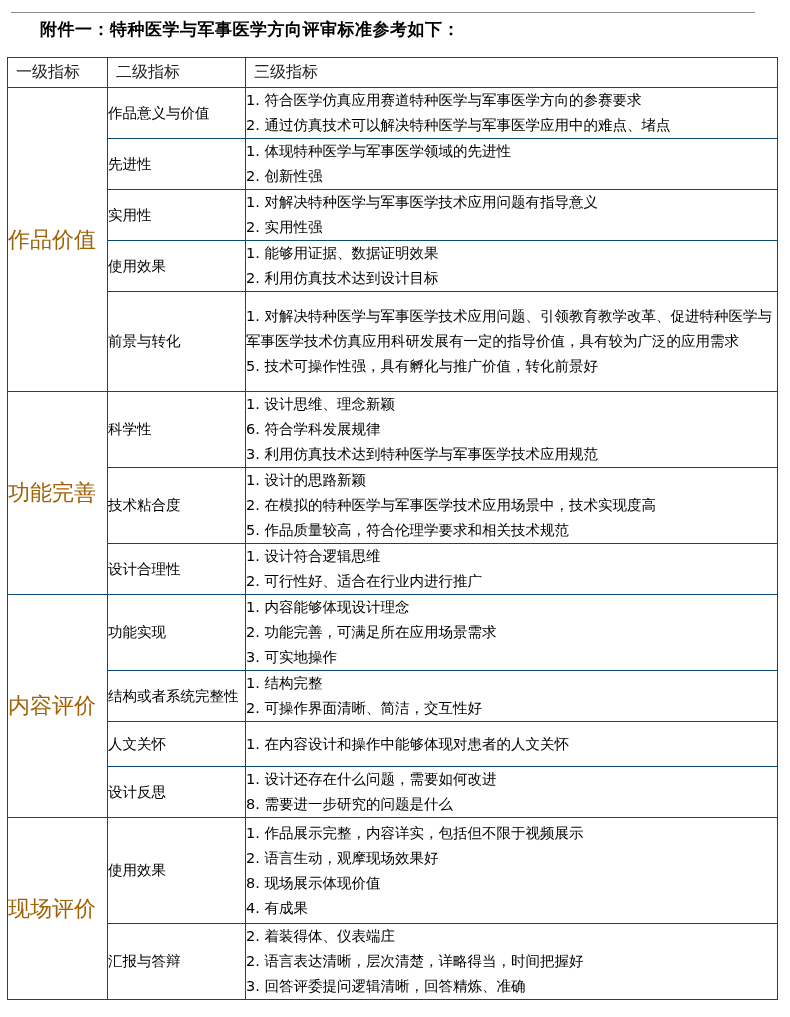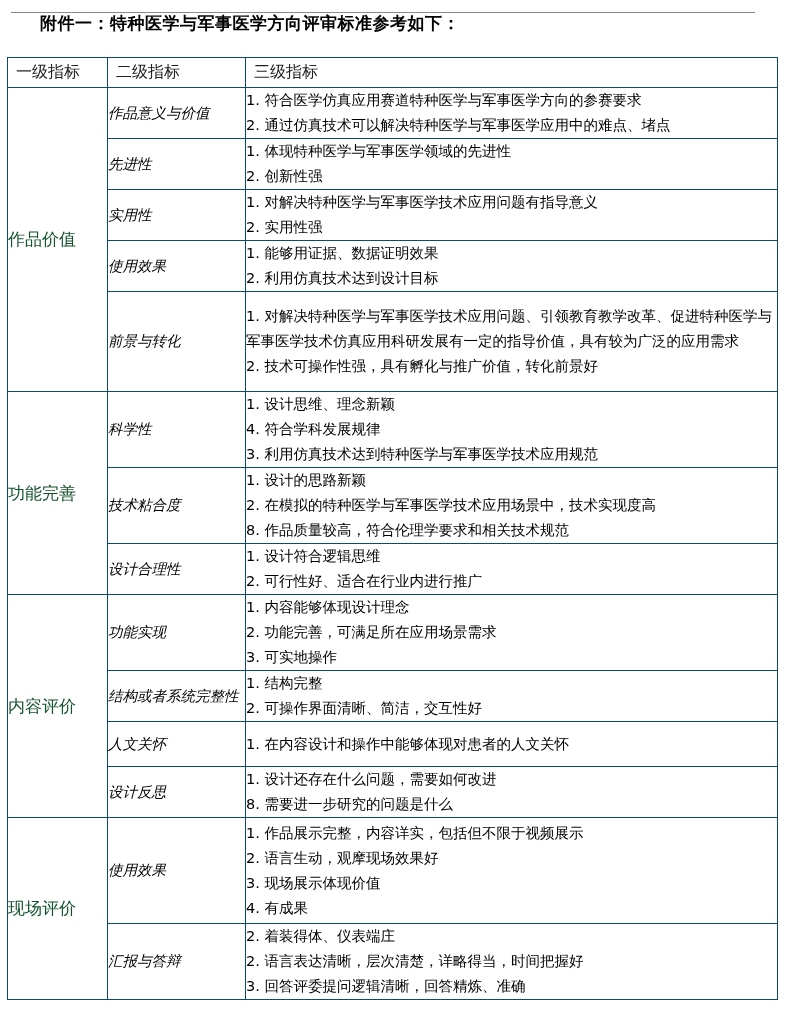--- a/index.html
+++ b/index.html
@@ -1,29 +1,29 @@
 <!DOCTYPE html>
 <html><head>
   <meta charset="utf-8">
   <style>
     html, body { margin: 0; padding: 0; background: #ffffff; }
     body { width: 790px; height: 1017px; position: relative; overflow: hidden;
            font-family: "DejaVu Sans", "Liberation Sans", sans-serif; color: #000; }
     .top-rule { position: absolute; left: 11px; top: 12px; width: 744px; height: 1px; background: #8a8a8a; }
-    .doc-title { position: absolute; left: 40px; top: 12px; font-family: "DejaVu Serif", "Liberation Serif", serif;
+    .doc-title { position: absolute; left: 40px; top: 18px; font-family: "DejaVu Serif", "Liberation Serif", serif;
                  font-weight: bold; font-size: 17px; letter-spacing: 0.5px; white-space: nowrap; }
     table.criteria { position: absolute; left: 7px; top: 57px; width: 770px; border-collapse: collapse;
                      table-layout: fixed; font-size: 14.5px; }
     table.criteria td, table.criteria th { border: 1px solid #0c4a6e; padding: 0; vertical-align: middle;
                      font-weight: normal; text-align: left; }
     col.c1 { width: 100px; } col.c2 { width: 138px; } col.c3 { width: 532px; }
     th { height: 29px; font-size: 16px; color: #222; }
     th .th-text { display: block; padding-left: 8px; }
-    td.l1 { font-size: 17px; color: #14532d; padding-left: 8px; }
-    td.l2 { padding-left: 8px; line-height: 25px; font-style: italic; }
+    td.l1 { font-size: 22px; color: #a16207; padding-left: 8px; }
+    td.l2 { padding-left: 8px; line-height: 25px; }
     td.l3 { padding-left: 8px; padding-right: 4px; }
     .item { display: block; line-height: 25px; }
   </style>
 </head>
 <body>
 
 <div class="top-rule"></div>
 <div class="doc-title">附件一：特种医学与军事医学方向评审标准参考如下：</div>
 
 <table class="criteria">
@@ -72,38 +72,38 @@
         <td class="l2">使用效果</td>
         <td class="l3">
           <span class="item">1. 能够用证据、数据证明效果</span>
           <span class="item">2. 利用仿真技术达到设计目标</span>
         </td>
       </tr>
       <tr style="height: 100px;">
         <td class="l2">前景与转化</td>
         <td class="l3">
           <span class="item">1. 对解决特种医学与军事医学技术应用问题、引领教育教学改革、促进特种医学与军事医学技术仿真应用科研发展有一定的指导价值，具有较为广泛的应用需求</span>
-          <span class="item">2. 技术可操作性强，具有孵化与推广价值，转化前景好</span>
+          <span class="item">5. 技术可操作性强，具有孵化与推广价值，转化前景好</span>
         </td>
       </tr>
       <tr style="height: 76px;">
         <td class="l1" rowspan="3">功能完善</td>
         <td class="l2">科学性</td>
         <td class="l3">
           <span class="item">1. 设计思维、理念新颖</span>
-          <span class="item">4. 符合学科发展规律</span>
+          <span class="item">6. 符合学科发展规律</span>
           <span class="item">3. 利用仿真技术达到特种医学与军事医学技术应用规范</span>
         </td>
       </tr>
       <tr style="height: 75px;">
         <td class="l2">技术粘合度</td>
         <td class="l3">
           <span class="item">1. 设计的思路新颖</span>
           <span class="item">2. 在模拟的特种医学与军事医学技术应用场景中，技术实现度高</span>
-          <span class="item">8. 作品质量较高，符合伦理学要求和相关技术规范</span>
+          <span class="item">5. 作品质量较高，符合伦理学要求和相关技术规范</span>
         </td>
       </tr>
       <tr style="height: 50px;">
         <td class="l2">设计合理性</td>
         <td class="l3">
           <span class="item">1. 设计符合逻辑思维</span>
           <span class="item">2. 可行性好、适合在行业内进行推广</span>
         </td>
       </tr>
       <tr style="height: 76px;">
@@ -134,21 +134,21 @@
           <span class="item">1. 设计还存在什么问题，需要如何改进</span>
           <span class="item">8. 需要进一步研究的问题是什么</span>
         </td>
       </tr>
       <tr style="height: 106px;">
         <td class="l1" rowspan="2">现场评价</td>
         <td class="l2">使用效果</td>
         <td class="l3">
           <span class="item">1. 作品展示完整，内容详实，包括但不限于视频展示</span>
           <span class="item">2. 语言生动，观摩现场效果好</span>
-          <span class="item">3. 现场展示体现价值</span>
+          <span class="item">8. 现场展示体现价值</span>
           <span class="item">4. 有成果</span>
         </td>
       </tr>
       <tr style="height: 76px;">
         <td class="l2">汇报与答辩</td>
         <td class="l3">
           <span class="item">2. 着装得体、仪表端庄</span>
           <span class="item">2. 语言表达清晰，层次清楚，详略得当，时间把握好</span>
           <span class="item">3. 回答评委提问逻辑清晰，回答精炼、准确</span>
         </td>

